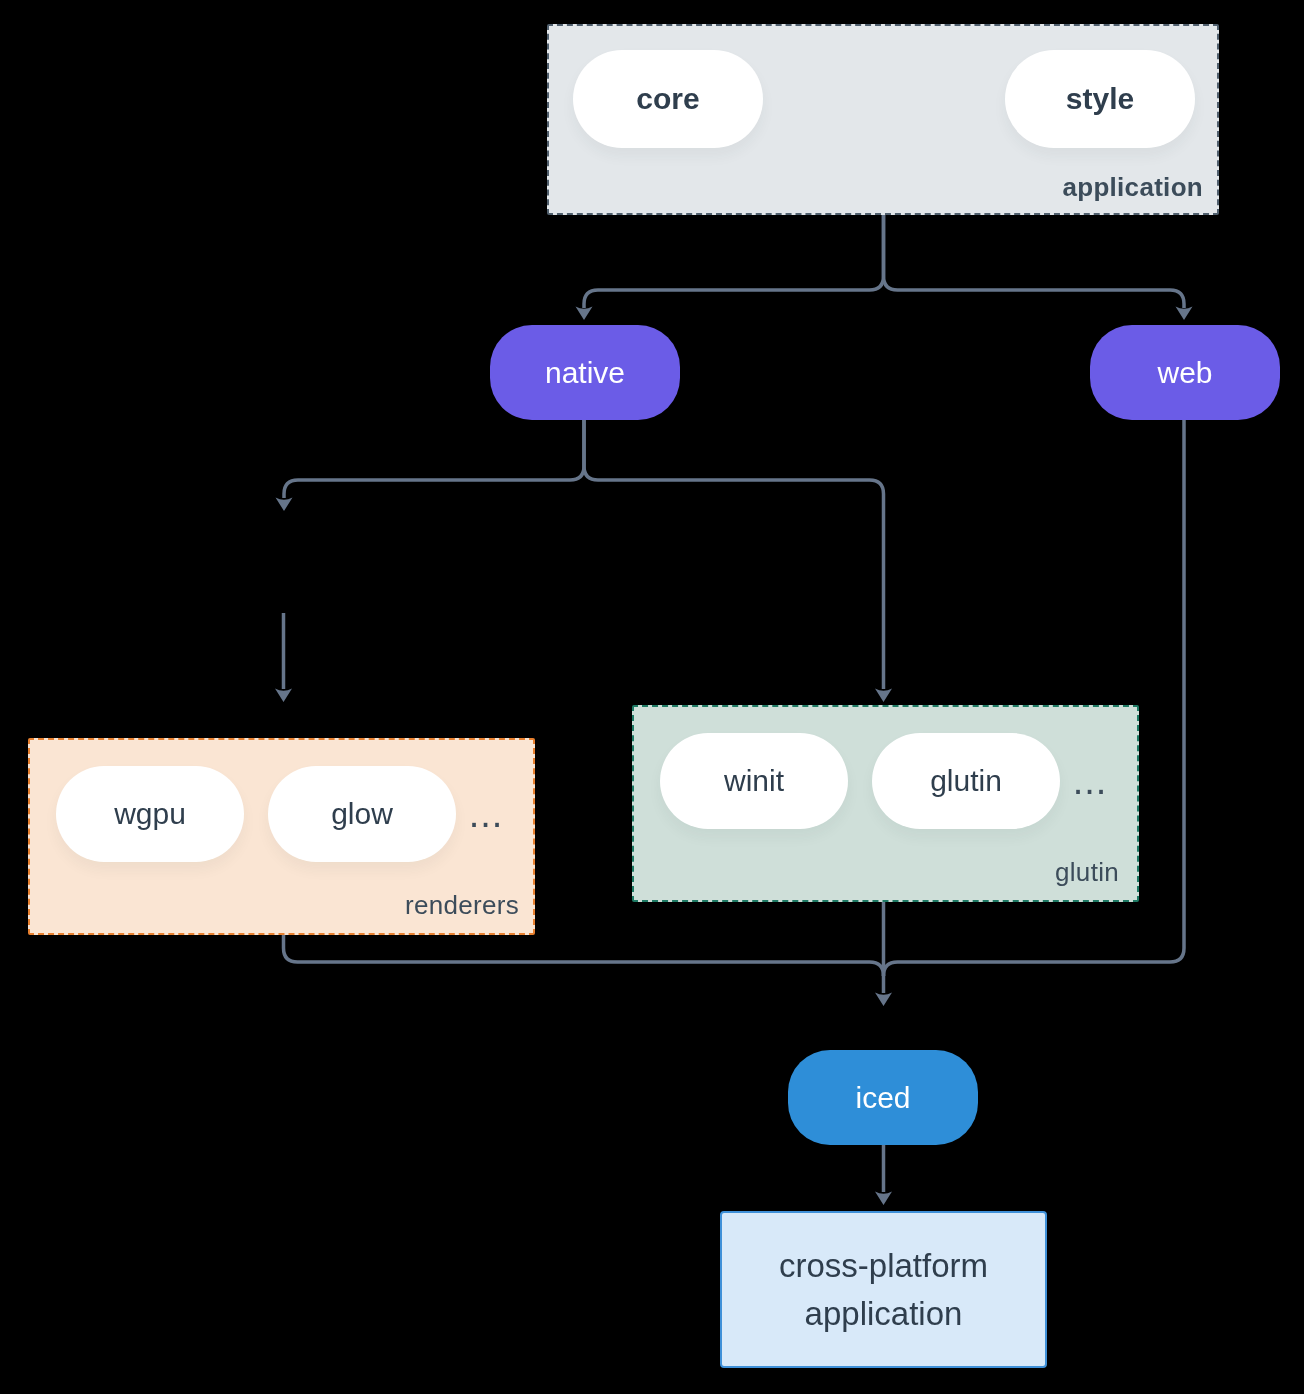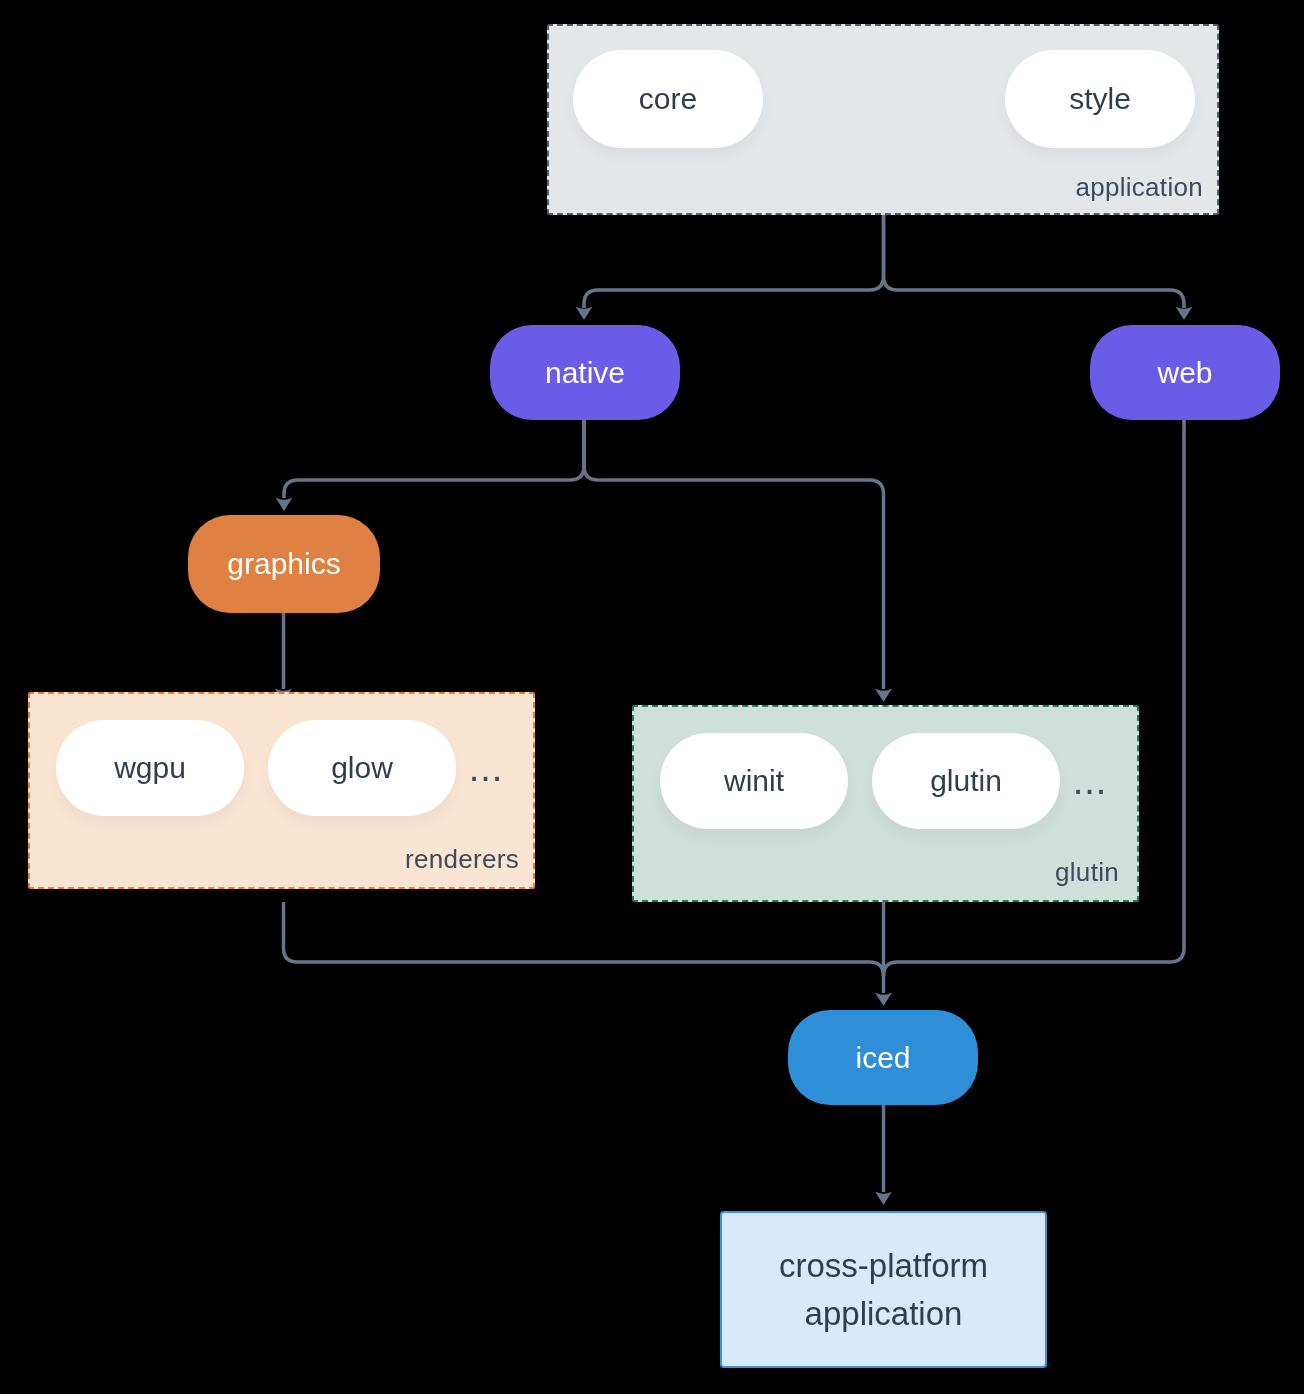--- a/index.html
+++ b/index.html
@@ -10,49 +10,49 @@
   body{font-family:"Liberation Sans","DejaVu Sans",sans-serif;}
   .canvas{position:relative;width:1304px;height:1394px;background:var(--background);overflow:hidden;}
   .wires{position:absolute;left:0;top:0;width:1304px;height:1394px;}
   .wires path.wire{fill:none;stroke:var(--line);stroke-width:3.5;}
   .wires path.arrow{fill:var(--line);stroke:none;}
 
   .group{position:absolute;border-radius:2px;}
   .group-label{position:absolute;font-size:26px;color:var(--label);letter-spacing:0.3px;}
 
   .group.foundations{left:547px;top:24px;width:672px;height:191px;
-    background:var(--foundations_fill);border:2.5px dashed var(--foundations_border);}
+    background:var(--foundations_fill);border:2.5px dashed var(--foundations_border);font-weight:bold;}
   .group.foundations .group-label{right:14px;bottom:10px;}
   .group.foundations .pill{top:24px;width:190px;height:98px;}
   .group.foundations .pill.p0{left:24px;}
   .group.foundations .pill.p1{left:240px;}
   .group.foundations .pill.p2{left:456px;}
 
-  .group.renderers{left:28px;top:692px;width:507px;height:197px;
+  .group.renderers{left:28px;top:738px;width:507px;height:197px;
     background:var(--renderers_fill);border:2.5px dashed var(--renderers_border);}
   .group.shells{left:632px;top:705px;width:507px;height:197px;
     background:var(--shells_fill);border:2.5px dashed var(--shells_border);}
   .group.renderers .group-label{right:14px;bottom:12px;}
   .group.shells .group-label{right:18px;bottom:12px;}
   .group.renderers .pill,.group.shells .pill{top:26px;width:188px;height:96px;}
   .group .pill.q0{left:26px;}
   .group .pill.q1{left:238px;}
   .more{position:absolute;right:16px;top:26px;height:96px;width:62px;
     display:flex;align-items:center;justify-content:center;
     font-size:38px;color:var(--label);letter-spacing:1px;}
 
   .pill{position:absolute;display:flex;align-items:center;justify-content:center;
     border-radius:52px;font-size:30px;color:var(--text_dark);}
   .pill.white{background:var(--pill);box-shadow:0 8px 14px rgba(40,50,60,0.05);}
 
   .pill.node{width:190px;height:95px;border-radius:42px;color:#fff;}
   .pill.native{left:490px;top:325px;background:var(--purple);}
   .pill.web{left:1090px;top:325px;background:var(--purple);}
   .pill.graphics{left:188px;top:515px;width:192px;height:98px;background:var(--orange);}
-  .pill.iced{left:788px;top:1010px;background:var(--blue);text-align:right;}
+  .pill.iced{left:788px;top:1050px;background:var(--blue);text-align:right;}
 
   .appbox{position:absolute;left:720px;top:1211px;width:327px;height:157px;
     background:var(--app_fill);border:2.5px solid var(--app_border);border-radius:4px;
     display:flex;align-items:center;justify-content:center;text-align:center;
     font-size:33px;line-height:48px;color:var(--text_dark);padding:0 56px;}
 </style>
 </head>
 <body>
 
 <div class="canvas">
@@ -82,21 +82,20 @@
   </svg>
 
   <section class="group foundations">
     <div class="pill white p0">core</div>
     <div class="pill white p2">style</div>
     <div class="group-label">application</div>
   </section>
 
   <div class="pill node native">native</div>
   <div class="pill node web">web</div>
-  <div class="pill node graphics">graphics</div>
 
   <section class="group renderers">
     <div class="pill white q0">wgpu</div>
     <div class="pill white q1">glow</div>
     <div class="more">...</div>
     <div class="group-label">renderers</div>
   </section>
 
   <section class="group shells">
     <div class="pill white q0">winit</div>

